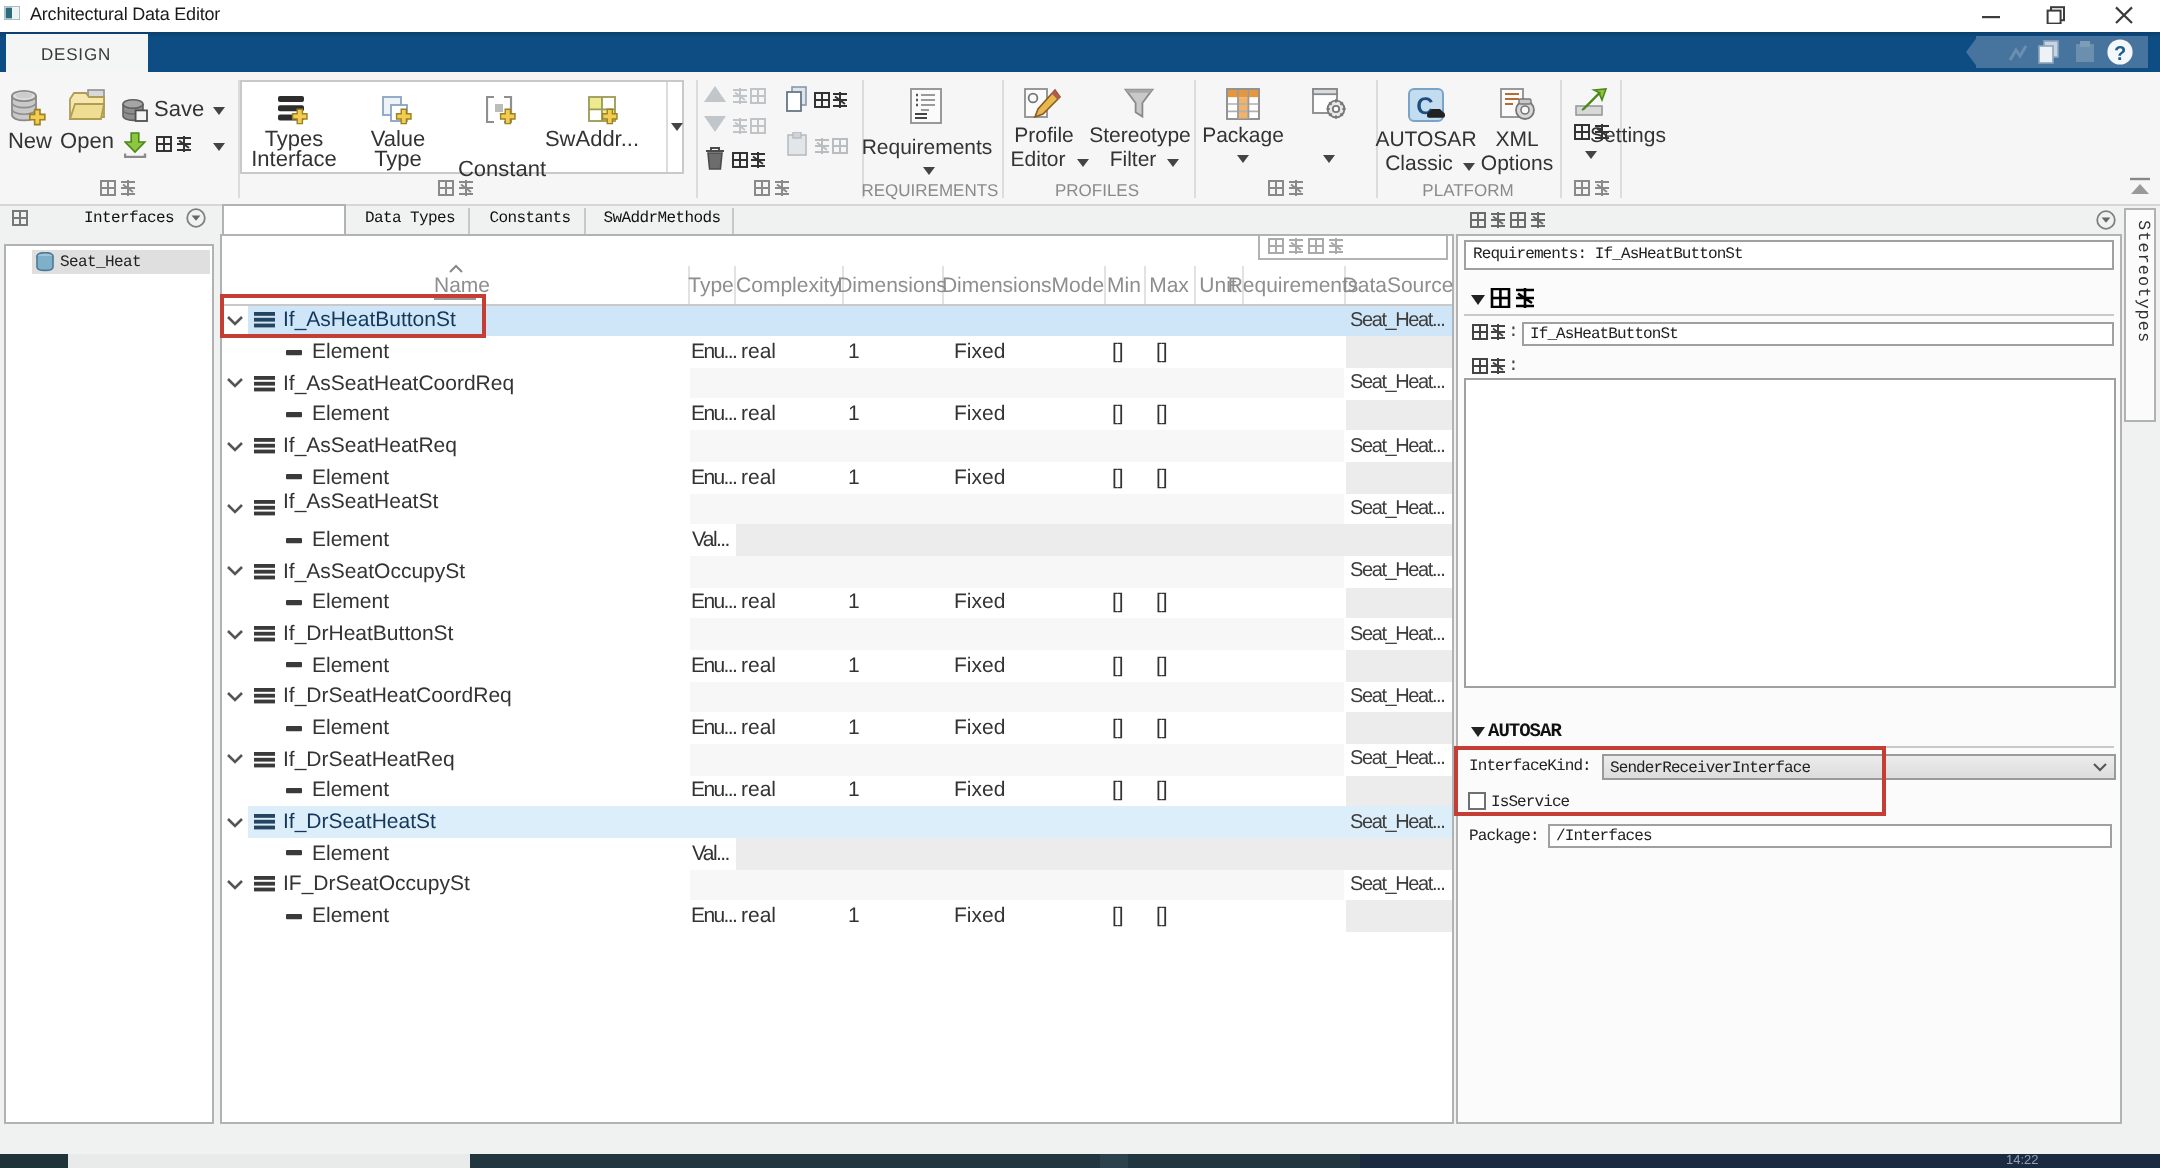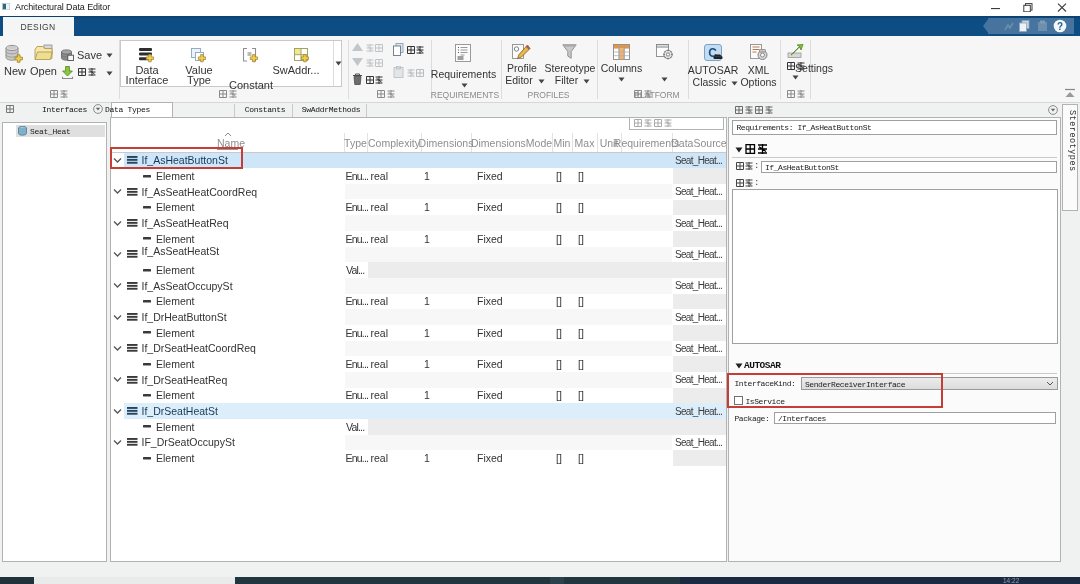--- a/index.html
+++ b/index.html
@@ -97,21 +97,21 @@
 <div style="position:absolute;left:333px;top:40.5px;width:1px;height:45px;background:#dcdcdc;"></div>
 <svg style="position:absolute;left:334.5px;top:61px" width="7" height="5" viewBox="0 0 7 5">
     <path d="M0.5 0.5 L3.5 4.5 L6.5 0.5 Z" fill="#444"></path>
   </svg>
 <svg style="position:absolute;left:139px;top:48px" width="17" height="17" viewBox="0 0 17 17">
     <rect x="0" y="0.0" width="13" height="3" rx="1" fill="#2d2d2d"></rect>
     <rect x="0" y="4.6" width="13" height="3" rx="1" fill="#2d2d2d"></rect>
     <rect x="0" y="9.2" width="13" height="3" rx="1" fill="#2d2d2d"></rect>
     <path d="M9.6 6.6 h2.6 v2.3 h2.3 v2.6 h-2.3 v2.3 h-2.6 v-2.3 h-2.3 v-2.6 h2.3 z" fill="#f2cd4e" stroke="#9b8026" stroke-width="0.7"></path>
   </svg>
-<div style="position:absolute;left:47px;width:200px;text-align:center;top:63.5px;font:normal 11px 'Liberation Sans',sans-serif;color:#333;letter-spacing:0;white-space:pre;line-height:13px">Data</div>
+<div style="position:absolute;left:47px;width:200px;text-align:center;top:63.5px;font:normal 11px 'Liberation Sans',sans-serif;color:#333;letter-spacing:0;white-space:pre;line-height:13px">Types</div>
 <div style="position:absolute;left:47px;width:200px;text-align:center;top:73.5px;font:normal 11px 'Liberation Sans',sans-serif;color:#333;letter-spacing:0;white-space:pre;line-height:13px">Interface</div>
 <svg style="position:absolute;left:191px;top:48px" width="17" height="17" viewBox="0 0 17 17">
     <rect x="0.5" y="0.5" width="9" height="9" fill="#eef3f8" stroke="#8aa4c0" stroke-width="0.9"></rect>
     <rect x="4.5" y="4.5" width="8" height="8" fill="#fff" stroke="#8aa4c0" stroke-width="0.9"></rect>
     <path d="M9.6 6.6 h2.6 v2.3 h2.3 v2.6 h-2.3 v2.3 h-2.6 v-2.3 h-2.3 v-2.6 h2.3 z" fill="#f2cd4e" stroke="#9b8026" stroke-width="0.7"></path>
   </svg>
 <div style="position:absolute;left:99px;width:200px;text-align:center;top:63.5px;font:normal 11px 'Liberation Sans',sans-serif;color:#333;letter-spacing:0;white-space:pre;line-height:13px">Value</div>
 <div style="position:absolute;left:99px;width:200px;text-align:center;top:73.5px;font:normal 11px 'Liberation Sans',sans-serif;color:#333;letter-spacing:0;white-space:pre;line-height:13px">Type</div>
 <svg style="position:absolute;left:243px;top:48px" width="17" height="17" viewBox="0 0 17 17">
     <path d="M4 0.5 H0.5 V13 H4" fill="none" stroke="#8f8f8f" stroke-width="1.1"></path>
@@ -220,21 +220,21 @@
     <path d="M0.5 0.5 L3.5 4.5 L6.5 0.5 Z" fill="#444"></path>
   </svg>
 <div style="position:absolute;left:448.5px;width:200px;text-align:center;top:90px;font:normal 8.5px 'Liberation Sans',sans-serif;color:#8a8a8a;letter-spacing:0;white-space:pre;line-height:10.5px">PROFILES</div>
 <svg style="position:absolute;left:613px;top:44px" width="17" height="16" viewBox="0 0 17 16">
     <rect x="0.5" y="0.5" width="16" height="15" fill="#fff" stroke="#888" stroke-width="0.9"></rect>
     <rect x="1" y="1" width="15" height="3.6" fill="#e8963c"></rect>
     <rect x="6.2" y="4.6" width="4.8" height="10.6" fill="#f2b269"></rect>
     <path d="M6 1 V15.5 M11.2 1 V15.5 M1 8 H16 M1 11.7 H16" stroke="#b0b0b0" stroke-width="0.8"></path>
     <path d="M6 1 V15.5 M11.2 1 V15.5" stroke="#999" stroke-width="0.8"></path>
   </svg>
-<div style="position:absolute;left:521.5px;width:200px;text-align:center;top:62px;font:normal 10.5px 'Liberation Sans',sans-serif;color:#333;letter-spacing:0;white-space:pre;line-height:12.5px">Columns</div>
+<div style="position:absolute;left:521.5px;width:200px;text-align:center;top:62px;font:normal 10.5px 'Liberation Sans',sans-serif;color:#333;letter-spacing:0;white-space:pre;line-height:12.5px">Package</div>
 <svg style="position:absolute;left:618px;top:76.5px" width="7" height="5" viewBox="0 0 7 5">
     <path d="M0.5 0.5 L3.5 4.5 L6.5 0.5 Z" fill="#444"></path>
   </svg>
 <svg style="position:absolute;left:656px;top:44px" width="18" height="17" viewBox="0 0 18 17">
     <rect x="0.5" y="0.5" width="12" height="12" fill="#fdfdfd" stroke="#888" stroke-width="0.9"></rect>
     <rect x="0.5" y="0.5" width="12" height="2.6" fill="#d8dde2" stroke="#888" stroke-width="0.9"></rect>
     <circle cx="12" cy="10.5" r="4.2" fill="#e8e8e8" stroke="#777" stroke-width="0.9"></circle>
     <circle cx="12" cy="10.5" r="1.6" fill="#fff" stroke="#777" stroke-width="0.9"></circle>
     <path d="M12 5.6 v1.6 M12 13.8 v1.6 M7.3 10.5 h1.6 M15.2 10.5 h1.6 M8.6 7.2 l1.2 1.2 M14.2 12.7 l1.2 1.2 M15.4 7.2 l-1.2 1.2 M9.8 12.7 l-1.2 1.2" stroke="#777" stroke-width="1"></path>
   </svg>
@@ -261,21 +261,21 @@
   </svg>
 <svg style="position:absolute;left:750px;top:44px" width="18" height="16" viewBox="0 0 18 16">
     <rect x="0.5" y="0.5" width="11" height="14" fill="#fbfbfb" stroke="#8f8f8f" stroke-width="0.9"></rect>
     <path d="M2.5 3 h7 M2.5 5.5 h7 M2.5 8 h4" stroke="#b86a32" stroke-width="0.9"></path>
     <circle cx="12.5" cy="11" r="4.5" fill="#d8d8d8" stroke="#777" stroke-width="0.9"></circle>
     <circle cx="12.5" cy="11" r="2" fill="#f8f8f8" stroke="#777" stroke-width="0.8"></circle>
     <rect x="9.5" y="5.5" width="6" height="2.5" rx="0.8" fill="#c8c8c8" stroke="#777" stroke-width="0.7"></rect>
   </svg>
 <div style="position:absolute;left:658.5px;width:200px;text-align:center;top:64px;font:normal 10.5px 'Liberation Sans',sans-serif;color:#333;letter-spacing:0;white-space:pre;line-height:12.5px">XML</div>
 <div style="position:absolute;left:658.5px;width:200px;text-align:center;top:76px;font:normal 10.5px 'Liberation Sans',sans-serif;color:#333;letter-spacing:0;white-space:pre;line-height:12.5px">Options</div>
-<div style="position:absolute;left:634px;width:200px;top:90px;font:normal 8.5px 'Liberation Sans',sans-serif;color:#8a8a8a;letter-spacing:0;white-space:pre;line-height:10.5px">PLATFORM</div>
+<div style="position:absolute;left:634px;width:200px;text-align:center;top:90px;font:normal 8.5px 'Liberation Sans',sans-serif;color:#8a8a8a;letter-spacing:0;white-space:pre;line-height:10.5px">PLATFORM</div>
 <svg style="position:absolute;left:787px;top:44px" width="17" height="15" viewBox="0 0 17 15">
     <rect x="1" y="9" width="13" height="4.5" fill="#d8d8d8" stroke="#999" stroke-width="0.8"></rect>
     <path d="M4 11 L12.5 2.5 l1.5 3.5 2 -5.5 -6 0.5 3 1.5 -8 8 Z" fill="#8dc63f" stroke="#4c871c" stroke-width="0.8"></path>
   </svg>
 <svg style="position:absolute;left:787px;top:62px" width="8" height="8" viewBox="0 0 8 8">
     <path d="M0.5 0.5 H7.5 V7.5 H0.5 Z M0.5 4.0 H7.5 M4.0 0.5 V7.5" stroke="#333" stroke-width="1" fill="none"></path>
   </svg>
 <svg style="position:absolute;left:797px;top:62px" width="8" height="8" viewBox="0 0 8 8">
     <path d="M0.5 1 H7.5 M0.5 4.0 H7.5 M0.5 7 H7.5 M4.0 0 V8 M1.5 2.24 L6.5 6.0" stroke="#333" stroke-width="1" fill="none"></path>
   </svg>
@@ -318,21 +318,21 @@
 <div style="position:absolute;left:1.5px;top:121.5px;width:105px;height:440px;background:#fff;border:1px solid #b2b2b2;box-sizing:border-box;"></div>
 <div style="position:absolute;left:15.5px;top:124.5px;width:89px;height:12px;background:#dfdfdf;"></div>
 <svg style="position:absolute;left:18px;top:126px" width="9" height="10" viewBox="0 0 9 10">
     <ellipse cx="4.5" cy="2" rx="4" ry="1.7" fill="#9fc4d8" stroke="#4a7a96" stroke-width="0.8"></ellipse>
     <path d="M0.5 2 v5.5 c0 1 1.8 1.7 4 1.7 s4 -0.7 4 -1.7 v-5.5" fill="#7fb0ca" stroke="#4a7a96" stroke-width="0.8"></path>
   </svg>
 <div style="position:absolute;left:30px;top:127px;font:normal 8px 'Liberation Mono',monospace;color:#222;letter-spacing:-0.3px;white-space:pre;line-height:10px">Seat_Heat</div>
 <div style="position:absolute;left:111px;top:101.5px;width:62px;height:16.5px;background:#fff;border:1px solid #b2b2b2;box-sizing:border-box;border-bottom:none;"></div>
 <div style="position:absolute;left:42.0px;width:200px;text-align:left;top:105px;font:normal 8px 'Liberation Mono',monospace;color:#111;letter-spacing:-0.3px;white-space:pre;line-height:10px">Interfaces</div>
 <div style="position:absolute;left:234px;top:104px;width:1px;height:13px;background:#c9c9c9;"></div>
-<div style="position:absolute;left:105.0px;width:200px;text-align:left;top:105px;font:normal 8px 'Liberation Mono',monospace;color:#111;letter-spacing:-0.3px;white-space:pre;line-height:10px">Data Types</div>
+<div style="position:absolute;left:105.0px;width:200px;text-align:center;top:105px;font:normal 8px 'Liberation Mono',monospace;color:#111;letter-spacing:-0.3px;white-space:pre;line-height:10px">Data Types</div>
 <div style="position:absolute;left:292px;top:104px;width:1px;height:13px;background:#c9c9c9;"></div>
 <div style="position:absolute;left:165.0px;width:200px;text-align:center;top:105px;font:normal 8px 'Liberation Mono',monospace;color:#111;letter-spacing:-0.3px;white-space:pre;line-height:10px">Constants</div>
 <div style="position:absolute;left:366px;top:104px;width:1px;height:13px;background:#c9c9c9;"></div>
 <div style="position:absolute;left:231.0px;width:200px;text-align:center;top:105px;font:normal 8px 'Liberation Mono',monospace;color:#111;letter-spacing:-0.3px;white-space:pre;line-height:10px">SwAddrMethods</div>
 <div style="position:absolute;left:110px;top:117px;width:616.5px;height:444.5px;background:#fff;border:1px solid #b2b2b2;box-sizing:border-box;"></div>
 <div style="position:absolute;left:629px;top:116.5px;width:94.5px;height:13px;background:#fff;border:1px solid #b2b2b2;box-sizing:border-box;"></div>
 <svg style="position:absolute;left:634px;top:119px" width="8" height="8" viewBox="0 0 8 8">
     <path d="M0.5 0.5 H7.5 V7.5 H0.5 Z M0.5 4.0 H7.5 M4.0 0.5 V7.5" stroke="#aaa" stroke-width="1" fill="none"></path>
   </svg>
 <svg style="position:absolute;left:644px;top:119px" width="8" height="8" viewBox="0 0 8 8">

